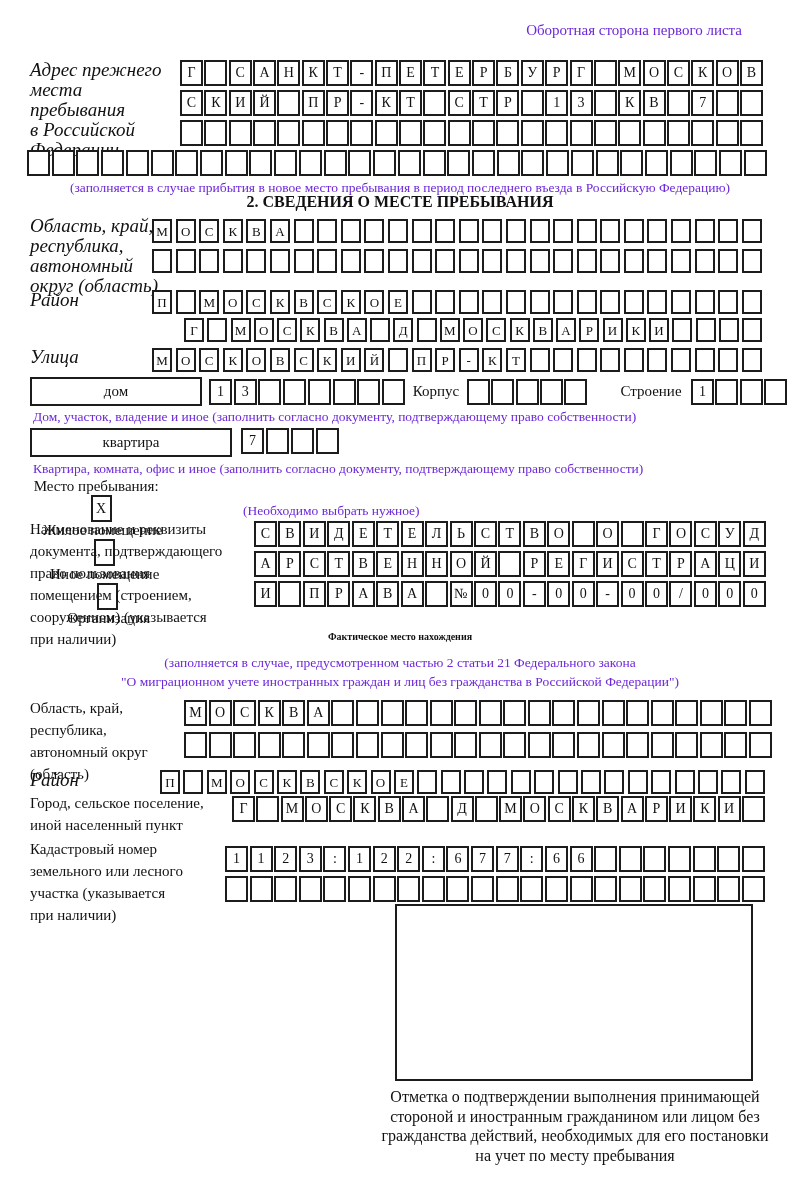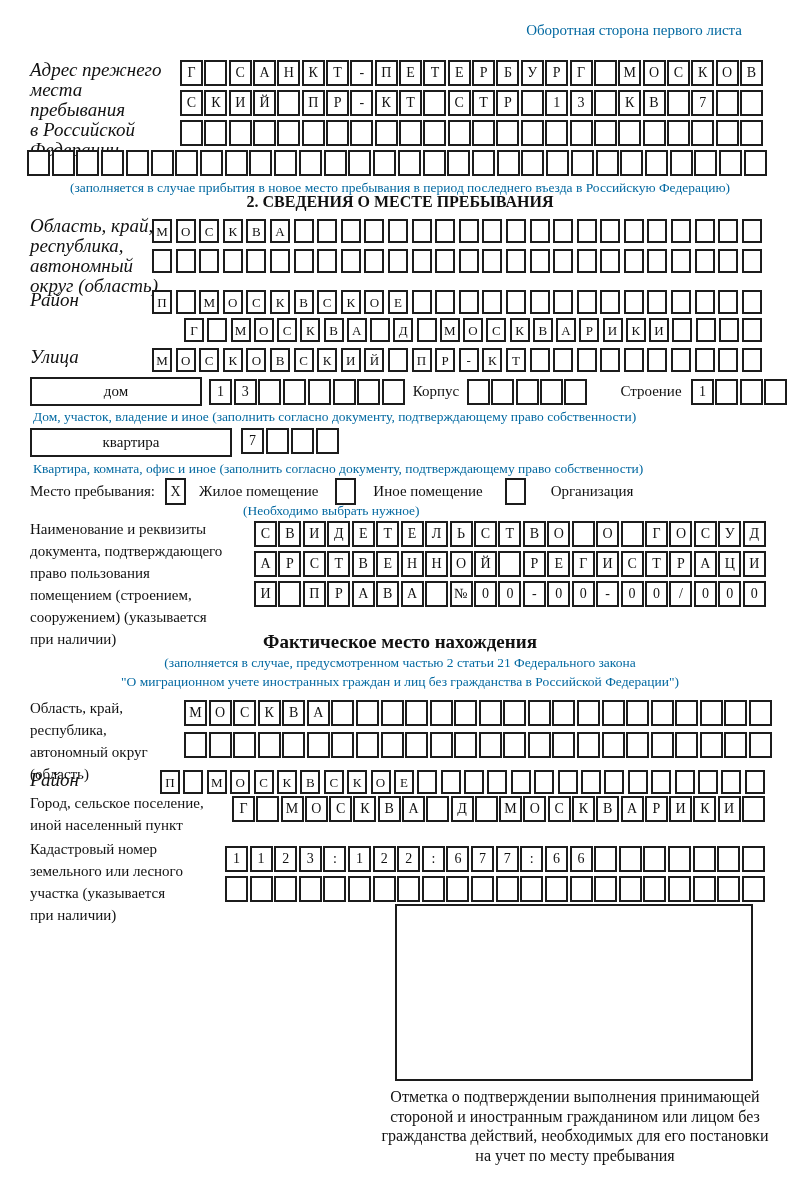--- a/index.html
+++ b/index.html
@@ -3,21 +3,21 @@
 <meta charset="utf-8">
 <style>
   html,body{margin:0;padding:0;background:#ffffff;}
   .page{
     position:relative;width:800px;height:1180px;background:#fff;
     font-family:"Liberation Serif","DejaVu Serif",serif;color:#111;overflow:hidden;
   }
   .abs{position:absolute;}
   .lbl{font-size:19px;line-height:20px;white-space:pre-line;font-style:italic;}
   .lbl-tight{font-size:15px;line-height:22px;white-space:pre-line;}
-  .cap{font-size:13.5px;color:#0369a1;}
+  .cap{font-size:13.5px;color:#6d28d9;}
   .center{left:0;width:800px;text-align:center;}
   .bold{font-weight:bold;}
   
   .cr{display:flex;justify-content:space-between;}
   .c{
     flex:0 0 auto;box-sizing:border-box;width:23px;height:26px;border:2px solid #1c1c1c;
     display:flex;align-items:center;justify-content:center;font-size:14px;line-height:1;
     background:#fff;
   }
   .cr.small .c{width:20px;height:24px;font-size:13px;border-width:2px;}
@@ -39,21 +39,21 @@
   
   .wbox{
     box-sizing:border-box;border:2px solid #1c1c1c;height:29px;display:flex;
     align-items:center;justify-content:center;font-size:15px;background:#fff;
   }
   .inline-lbl{font-size:15px;line-height:29px;}
   .chk{
     box-sizing:border-box;width:21px;height:27px;border:2px solid #1c1c1c;display:inline-flex;
     align-items:center;justify-content:center;font-size:14px;background:#fff;flex:0 0 auto;
   }
-  .mp-row{display:flex;align-items:center;font-size:15px;}
+  .mp-row{display:flex;align-items:center;font-size:15px;flex-direction:column;}
   .stamp{box-sizing:border-box;border:2px solid #1c1c1c;background:#fff;}
   .stamp-cap{font-size:16px;line-height:19.5px;text-align:center;}
 </style>
 </head>
 <body>
 
 <div class="page">
 
   <div class="abs cap" style="top:22px;right:58px;font-size:15px;">Оборотная сторона первого листа</div>
 
@@ -451,21 +451,21 @@
         <span class="c">-</span>
         <span class="c">0</span>
         <span class="c">0</span>
         <span class="c">/</span>
         <span class="c">0</span>
         <span class="c">0</span>
         <span class="c">0</span>
       </div>
   </div>
 
-  <div class="abs center bold" style="top:631px;font-size:19px;">Фактическое место нахождения</div>
+  <div class="abs center bold" style="top:631px;font-size:10px;">Фактическое место нахождения</div>
   <div class="abs cap center" style="top:655px;">(заполняется в случае, предусмотренном частью 2 статьи 21 Федерального закона</div>
   <div class="abs cap center" style="top:674px;">"О миграционном учете иностранных граждан и лиц без гражданства в Российской Федерации")</div>
 
   <div class="abs lbl-tight" style="top:697px;left:30px;width:152px;">Область, край,
 республика,
 автономный округ
 (область)</div>
   <div class="abs stack" style="top:700px;left:184px;">
     <div class="cr rw-fo" style="margin-bottom:6px;">
         <span class="c">М</span>

